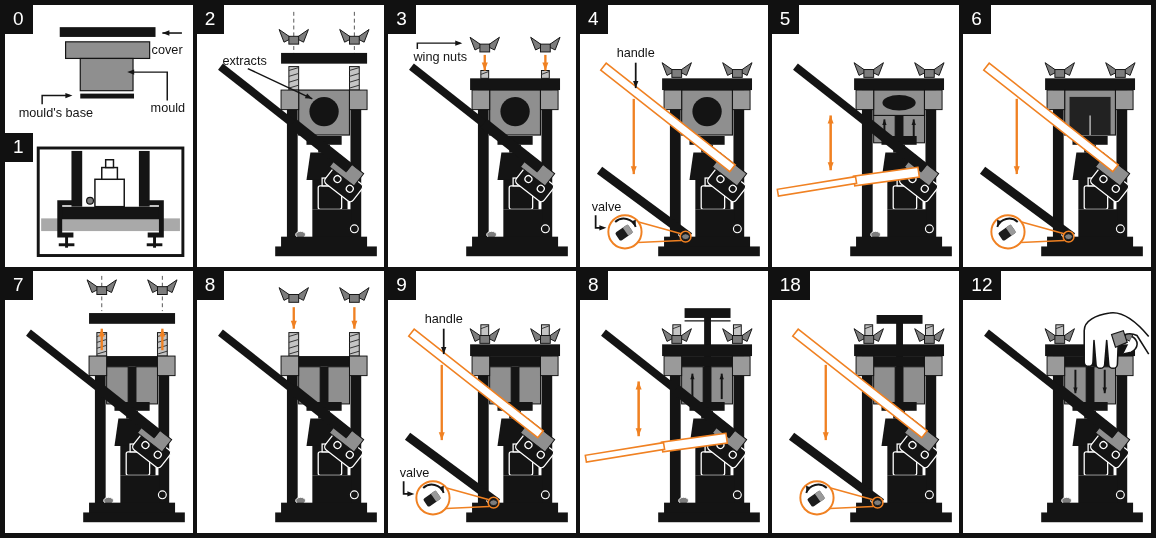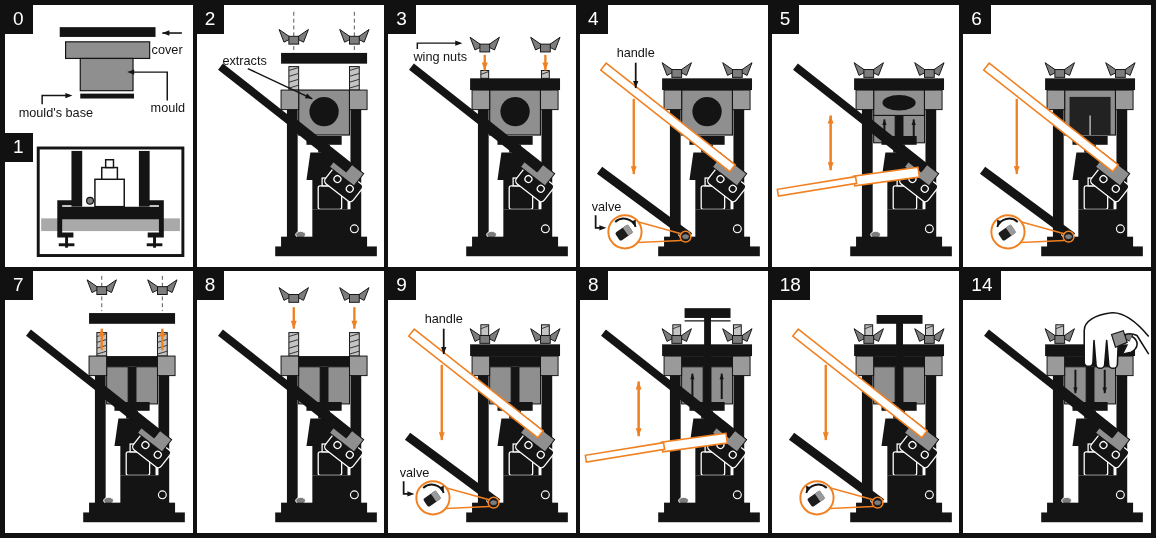--- a/index.html
+++ b/index.html
@@ -944,15 +944,15 @@
             <line x1="156" y1="166" x2="98" y2="120" stroke="#141414" stroke-width="11"></line>
           </g>
           <g></g>
           <g>
             <path d="M 190,66 C 175,48 162,40 150,42 C 136,44 124,50 124,60 L 124,92 a4.5,4.5 0 0 0 9,0 L 134,70 L 136,94 a4.5,4.5 0 0 0 9,0 L 147,70 L 149,94 a4.5,4.5 0 0 0 9,0 L 159,68 C 165,63 172,62 178,65 L 190,84" fill="#fff" stroke="#141414" stroke-width="1.6" stroke-linejoin="round"></path>
             <path d="M 152,64 l 12,-4 l 4,12 l -12,5 z" fill="#8f8f8f" stroke="#141414" stroke-width="1.2"></path>
             <path d="M 173,66 C 180,70 180,78 172,82 L 164,84" fill="#fff" stroke="#141414" stroke-width="1.6"></path>
           </g>
         </g>
       </svg>
-      <div class="badge">14</div>
+      <div class="badge">12</div>
     </div>
   </div>
 
 </body></html>

